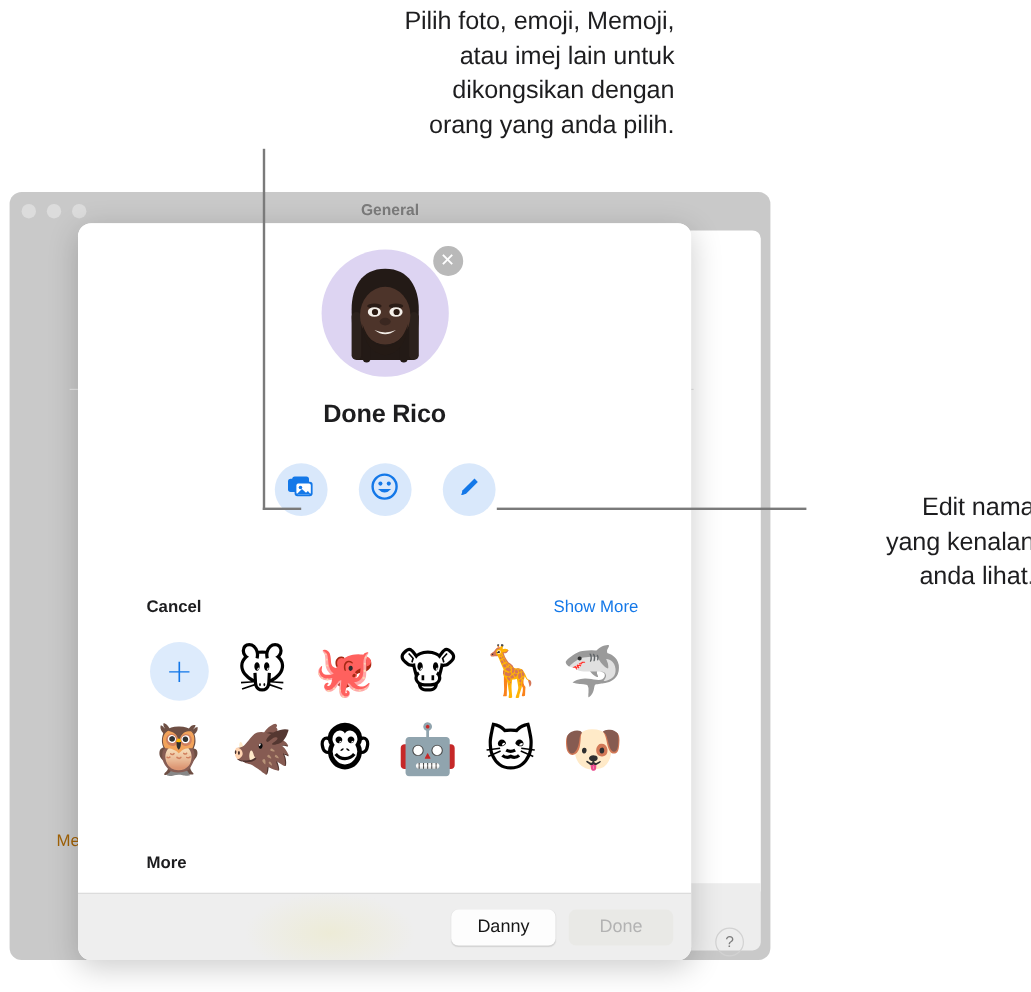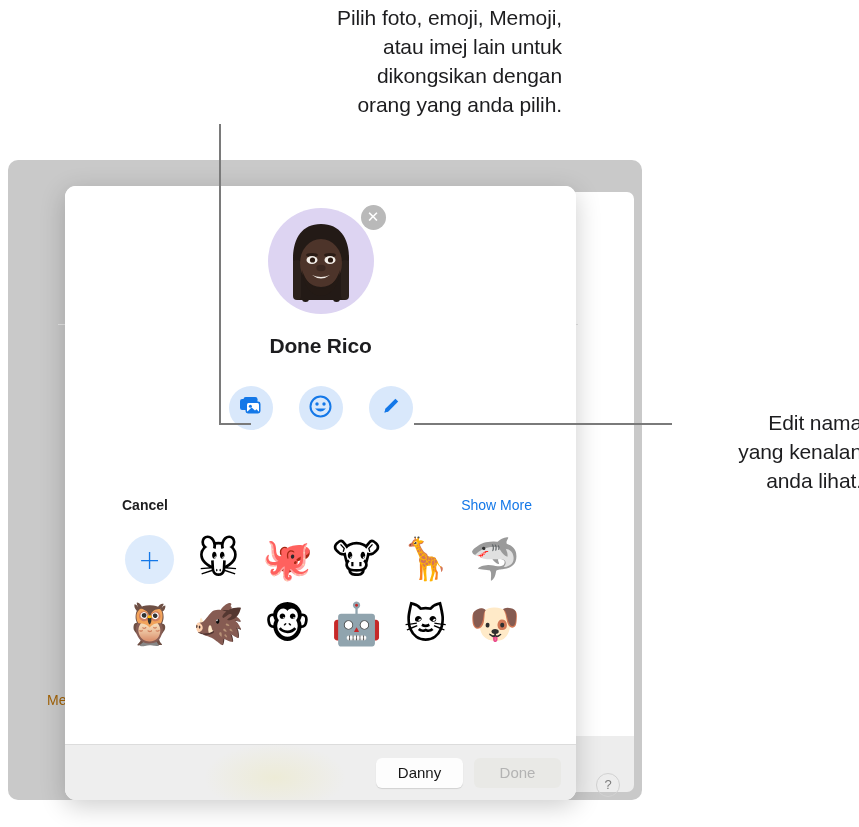--- a/index.html
+++ b/index.html
@@ -321,20 +321,26 @@
     bottom: 0;
     width: 140px;
     height: 56px;
     background: radial-gradient(ellipse at 50% 60%, rgba(236,233,196,0.55), rgba(238,238,238,0) 72%);
   }
 </style>
 </head>
 <body>
 
 <div id="bg-window">
+  <div id="bg-titlebar">
+    <div class="traffic" id="traffic-close"></div>
+    <div class="traffic" id="traffic-min"></div>
+    <div class="traffic" id="traffic-max"></div>
+    <div id="bg-window-title">General</div>
+  </div>
   <div id="bg-content"></div>
   <div id="bg-footer"></div>
 </div>
 <div id="bg-divider"></div>
 <div id="bg-partial-label">Me</div>
 <div id="help-button">?</div>
 
 <div id="dialog">
   <div id="dialog-body">
 
@@ -419,20 +425,23 @@
       <div class="emoji-cell">🦒</div>
       <div class="emoji-cell">🦈</div>
       <div class="emoji-cell">🦉</div>
       <div class="emoji-cell">🐗</div>
       <div class="emoji-cell">🐵</div>
       <div class="emoji-cell">🤖</div>
       <div class="emoji-cell">🐱</div>
       <div class="emoji-cell">🐶</div>
     </div>
 
+    <div class="section-head" id="more-head">
+      <span class="section-title">More</span>
+    </div>
   </div>
 
   <div id="dialog-footer">
     <div id="footer-glow"></div>
     <div class="footer-btn" id="cancel-button">Danny</div>
     <div class="footer-btn" id="done-button">Done</div>
   </div>
 </div>
 
 <div class="leader" id="leader-top-v"></div>

